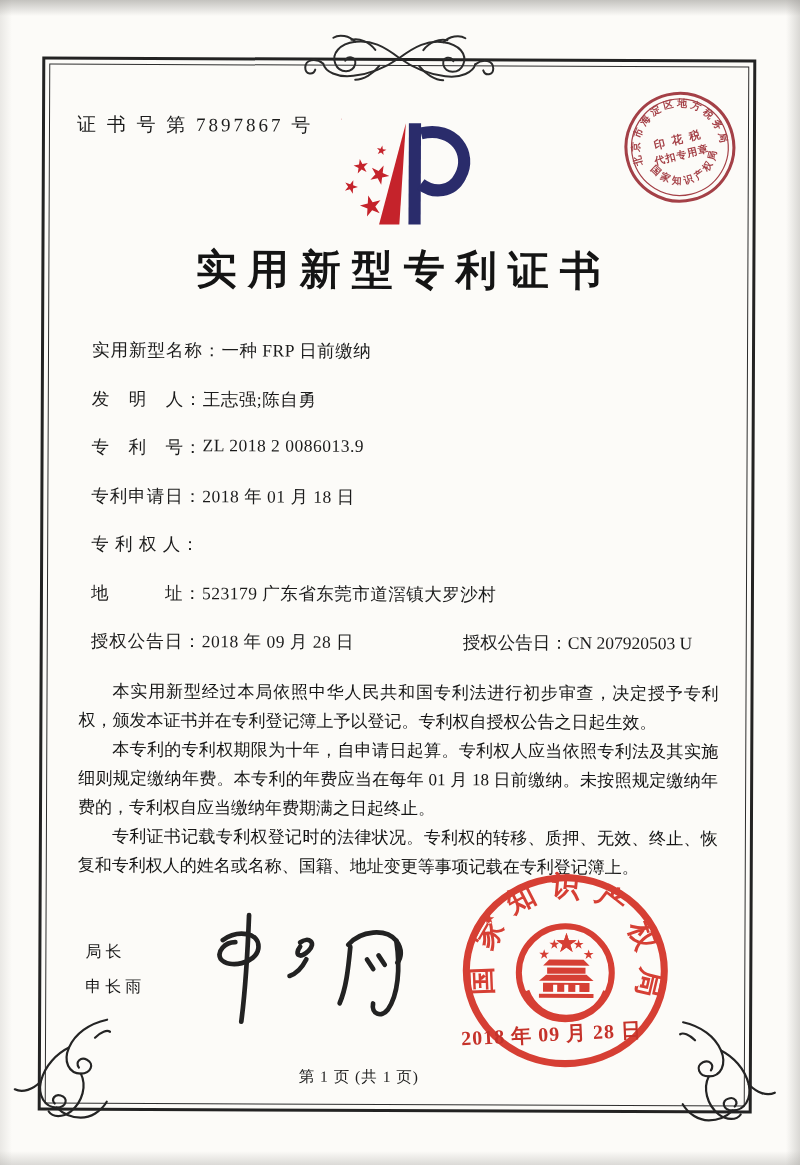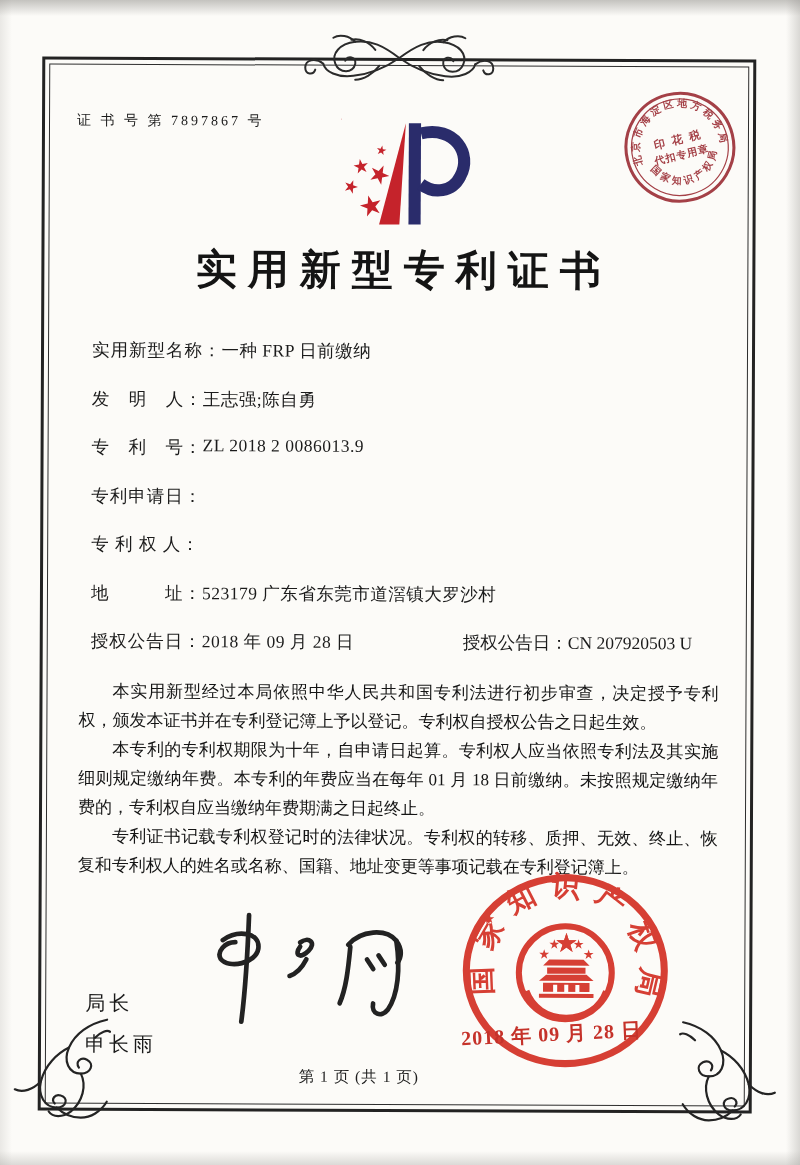--- a/index.html
+++ b/index.html
@@ -22,21 +22,21 @@
     border:3px solid #232323;
     transform:rotate(.25deg);
   }
   .frame-inner{position:absolute;inset:4px;border:1px solid #2e2e2e;pointer-events:none;}
   .top-orn{position:absolute;left:50%;top:-3px;transform:translate(-50%,-50%);}
   .orn-bl{position:absolute;left:-30px;bottom:-16px;}
   .orn-br{position:absolute;right:-30px;bottom:-16px;}
 
   .cert-no{
     position:absolute;left:32px;top:52px;
-    font-size:14px;letter-spacing:3px;color:#1c1c1c;
+    font-size:19px;letter-spacing:3px;color:#1c1c1c;
   }
   .tax{position:absolute;left:576px;top:26px;width:118px;height:118px;opacity:.92;}
   .tax-arc{font-size:9.8px;letter-spacing:3.1px;fill:#9d3138;font-weight:700;}
   .tax-arc-b{font-size:9.6px;letter-spacing:3px;fill:#9d3138;font-weight:700;}
   .tax-c1{font-size:11px;letter-spacing:2px;fill:#9d3138;font-weight:700;}
   .tax-c2{font-size:10px;letter-spacing:1px;fill:#9d3138;font-weight:700;}
 
   .logo{position:absolute;left:296px;top:58px;width:152px;height:132px;}
 
   .title{
@@ -50,21 +50,21 @@
   .flabel{letter-spacing:1px;white-space:pre;margin-left:12px;}
   .fvalue{letter-spacing:.5px;white-space:pre;}
   .grantno{position:absolute;left:384px;top:0;white-space:pre;}
 
   .bodytext{
     position:absolute;left:36px;top:617px;width:640px;
     font-size:17px;line-height:29px;color:#151515;text-align:justify;
   }
   .bodytext p{margin:0;text-indent:2em;}
 
-  .officer{position:absolute;left:44px;top:930px;font-size:20px;color:#1a1a1a;letter-spacing:4px;}
+  .officer{position:absolute;left:44px;top:882px;font-size:16px;color:#1a1a1a;letter-spacing:4px;}
   .officer div{margin-bottom:14px;}
   .signature{position:absolute;left:150px;top:842px;width:230px;height:130px;}
 
   .seal{position:absolute;left:416px;top:810px;width:216px;height:202px;opacity:.96;}
   .seal-arc{font-size:28px;letter-spacing:14px;fill:#d5382d;font-weight:700;}
   .seal-date{
     position:absolute;left:420px;top:958px;width:230px;
     color:#c5322a;font-size:20px;font-weight:700;letter-spacing:1px;
     transform:rotate(-3deg);white-space:pre;
   }
@@ -146,20 +146,21 @@
       <div class="frow">
         <span class="flabel">发　明　人：</span>
         <span class="fvalue">王志强;陈自勇</span>
       </div>
       <div class="frow">
         <span class="flabel">专　利　号：</span>
         <span class="fvalue">ZL 2018 2 0086013.9</span>
       </div>
       <div class="frow">
         <span class="flabel">专利申请日：</span>
+        <span class="fvalue">2018 年 01 月 18 日</span>
       </div>
       <div class="frow">
         <span class="flabel">专 利 权 人：</span>
       </div>
       <div class="frow">
         <span class="flabel">地　　　址：</span>
         <span class="fvalue">523179 广东省东莞市道滘镇大罗沙村</span>
       </div>
       <div class="frow">
         <span class="flabel">授权公告日：</span>

